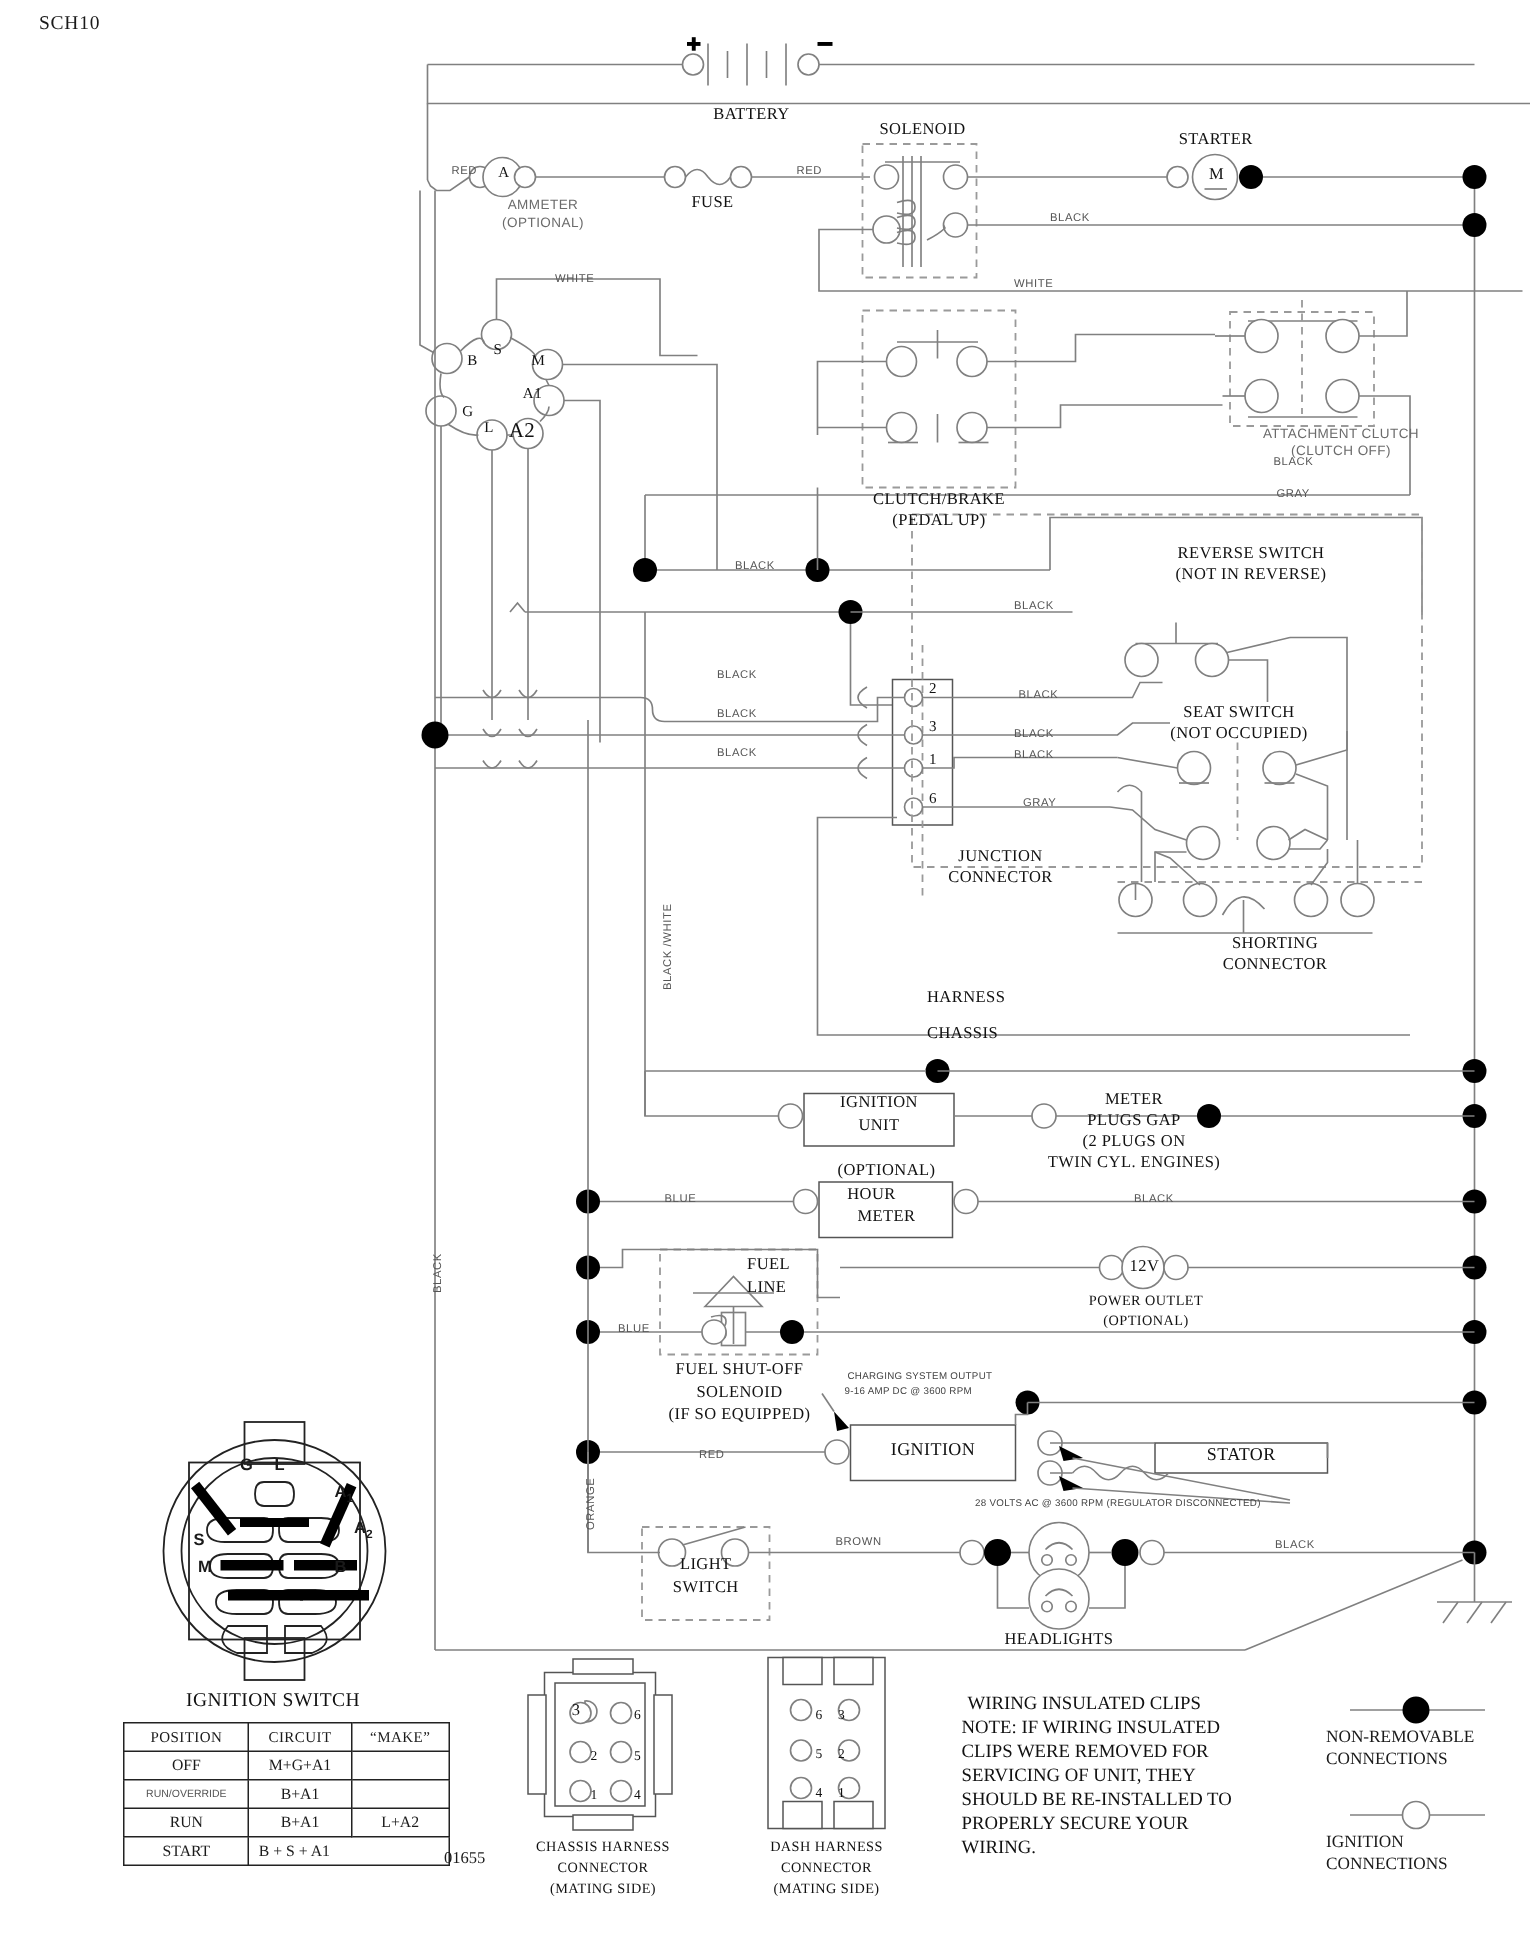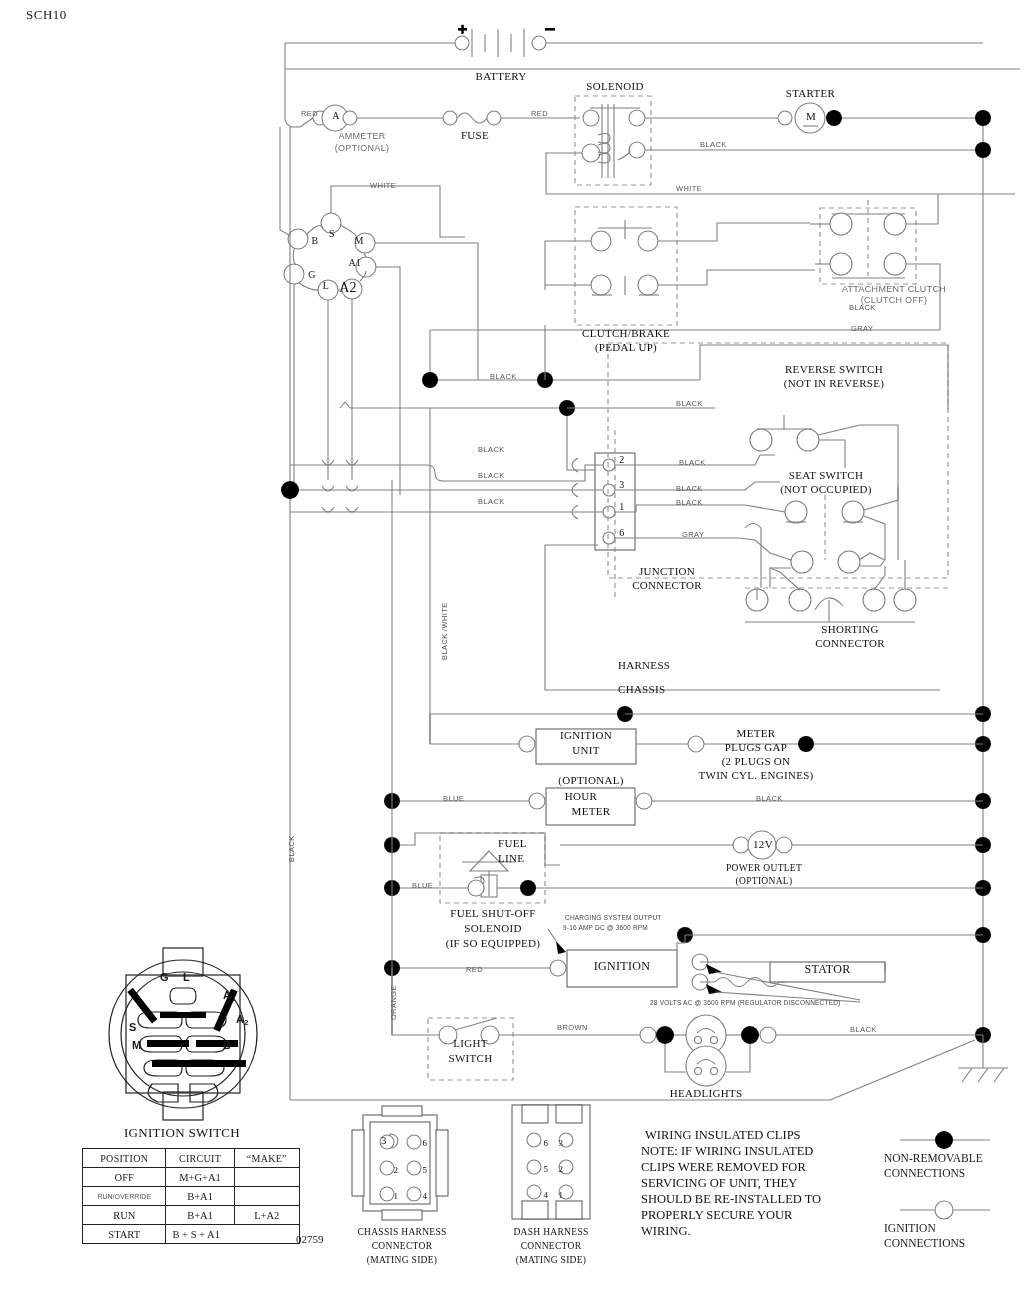--- a/index.html
+++ b/index.html
@@ -584,21 +584,21 @@
       <td>B+A1</td>
       <td>L+A2</td>
     </tr>
     <tr>
       <td>START</td>
       <td class="left" colspan="2">B + S + A1</td>
     </tr>
   </tbody>
     </table>
 
-  <div class="code" style="left:296px;top:1233px;">02759</div>
+  <div class="code" style="left:296px;top:1233px;">01655</div>
 
   <div class="lbl compname" style="left:378px;top:1135px;width:12px;font-size:11px;">3</div>
   <div class="lbl compname" style="left:419px;top:1139px;width:12px;font-size:9px;">6</div>
   <div class="lbl compname" style="left:390px;top:1166px;width:12px;font-size:9px;">2</div>
   <div class="lbl compname" style="left:419px;top:1166px;width:12px;font-size:9px;">5</div>
   <div class="lbl compname" style="left:390px;top:1192px;width:12px;font-size:9px;">1</div>
   <div class="lbl compname" style="left:419px;top:1192px;width:12px;font-size:9px;">4</div>
 
   <div class="lbl compname" style="left:388px;top:1215px;width:0;"></div>
   <div class="lbl compname sm" style="left:348px;top:1228px;width:108px;">CHASSIS HARNESS</div>

